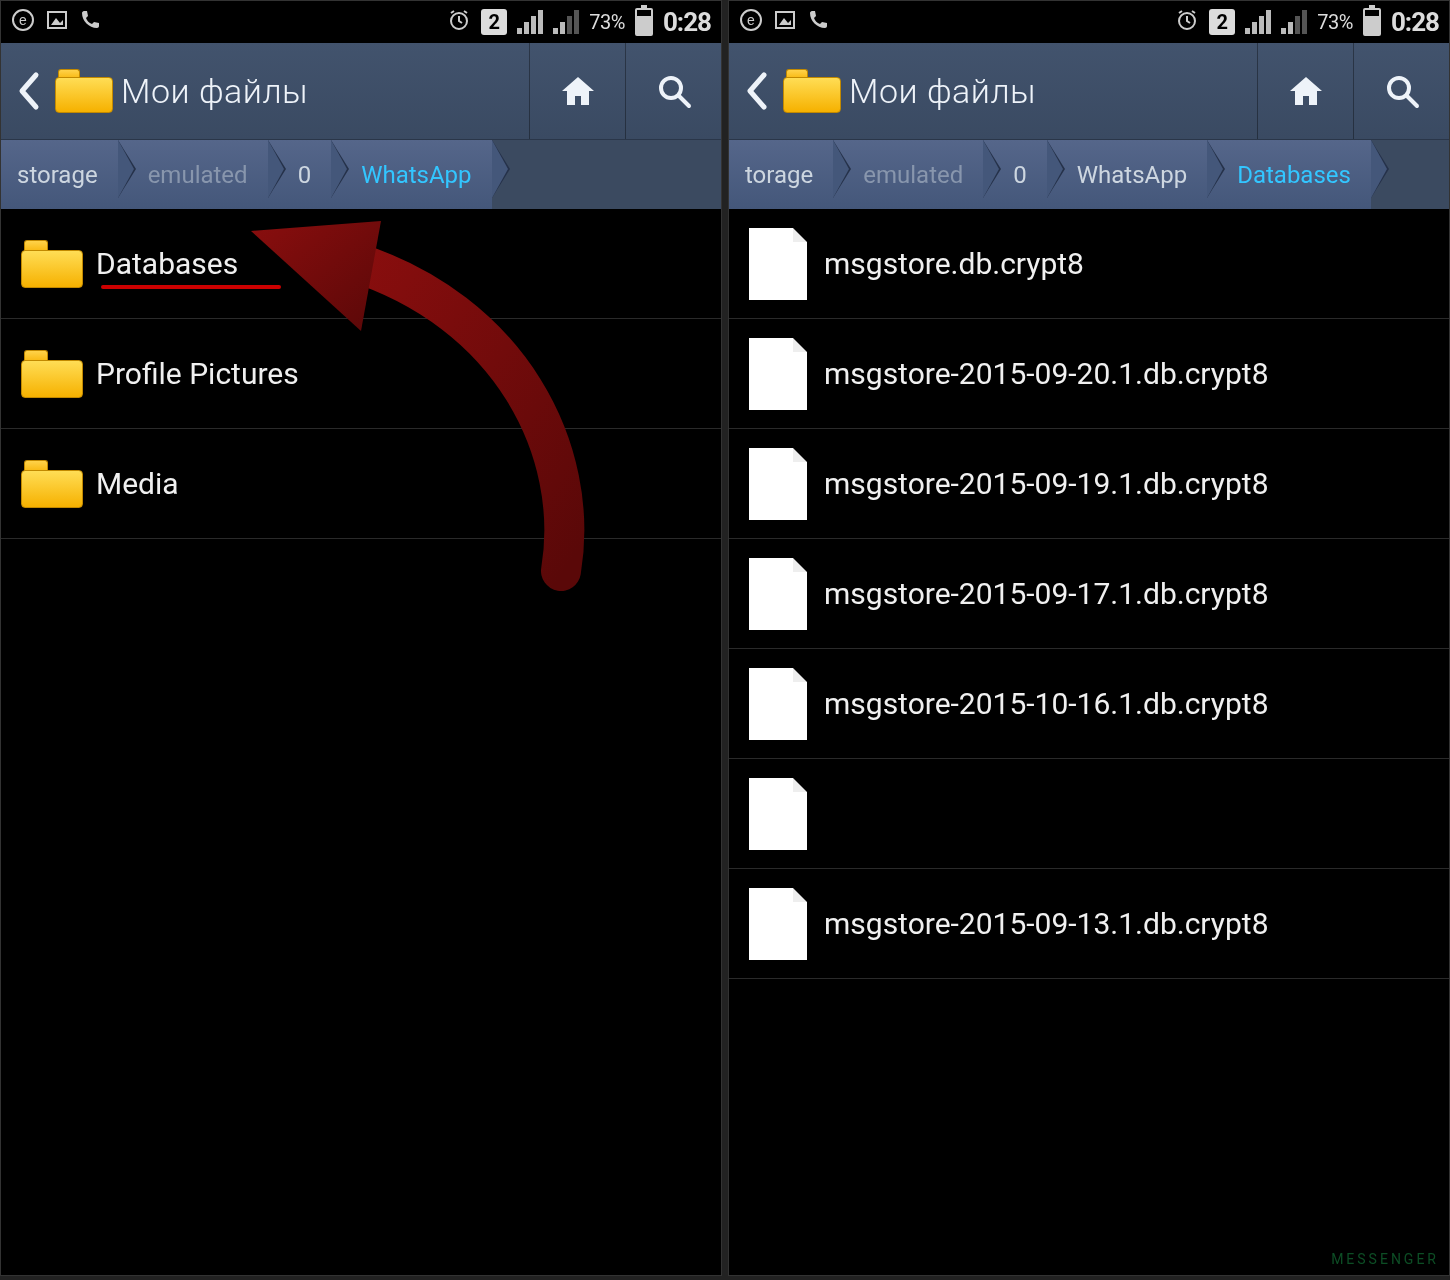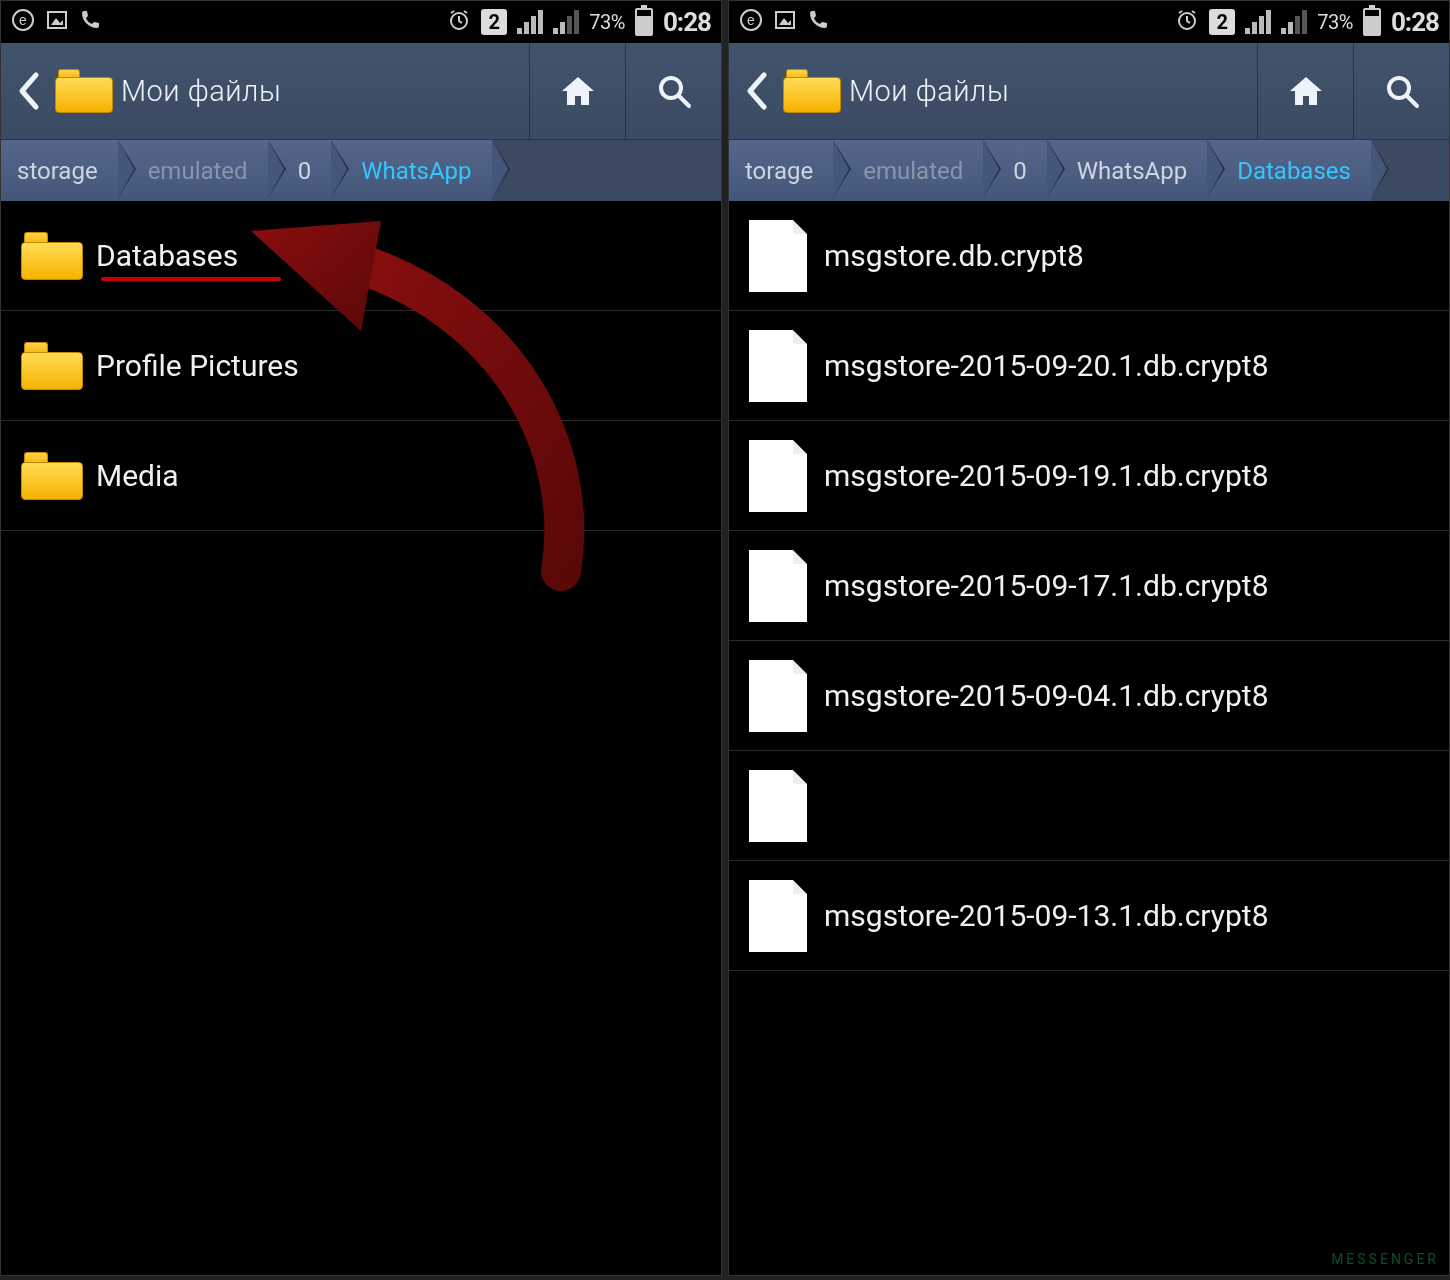--- a/index.html
+++ b/index.html
@@ -47,21 +47,21 @@
   .signal span:nth-child(4){height:24px;}
   .signal.dim span:nth-child(3),.signal.dim span:nth-child(4){background:#555;}
   
   .appbar{
     height:96px; background:#3c4a61;
     background:linear-gradient(#42536d,#3a4a62);
     display:flex; align-items:center; color:#eef3f9;
     padding-left:6px;
   }
   .appbar .back{ width:44px; display:flex; align-items:center; justify-content:center;}
-  .appbar .title{ font-size:29px; font-weight:300; flex:1; padding-left:8px; letter-spacing:0.5px;}
+  .appbar .title{ font-size:34px; font-weight:300; flex:1; padding-left:8px; letter-spacing:0.5px;}
   .appbar .abtn{
     width:96px; height:96px; display:flex; align-items:center; justify-content:center;
     border-left:1px solid rgba(0,0,0,.35);
   }
   .appbar svg{ fill:#eef3f9; }
   
   .folder-ico{
     width:58px; height:44px; position:relative; margin-left:4px;
   }
   .folder-body{
@@ -69,21 +69,21 @@
     background:linear-gradient(#ffdd55,#f6b100); border-radius:4px;
     border:1px solid #c28900;
   }
   .folder-tab{
     position:absolute; left:3px; top:0; width:22px; height:12px;
     background:linear-gradient(#ffd24a,#f6b100); border-radius:3px 3px 0 0;
     border:1px solid #c28900; border-bottom:none;
   }
   
   .breadcrumb{
-    height:62px; background:#3b4a60;
+    height:70px; background:#3b4a60;
     display:flex; align-items:stretch; font-size:24px;
     border-top:1px solid #2a3649; overflow:hidden;
   }
   .crumb{
     position:relative; display:flex; align-items:center; color:#cdd6e0;
     padding:0 20px 0 30px;
     background:linear-gradient(#55668a,#44577a);
     white-space:nowrap;
   }
   .crumb.first{ padding-left:16px; }
@@ -360,21 +360,21 @@
       <div class="row">
         <div class="ricon">
           <div class="fileico"></div>
         </div>
         <div class="rlabel">msgstore-2015-09-17.1.db.crypt8</div>
       </div>
       <div class="row">
         <div class="ricon">
           <div class="fileico"></div>
         </div>
-        <div class="rlabel">msgstore-2015-09-04.1.db.crypt8</div>
+        <div class="rlabel">msgstore-2015-10-16.1.db.crypt8</div>
       </div>
       <div class="row">
         <div class="ricon">
           <div class="fileico"></div>
         </div>
       </div>
       <div class="row">
         <div class="ricon">
           <div class="fileico"></div>
         </div>

